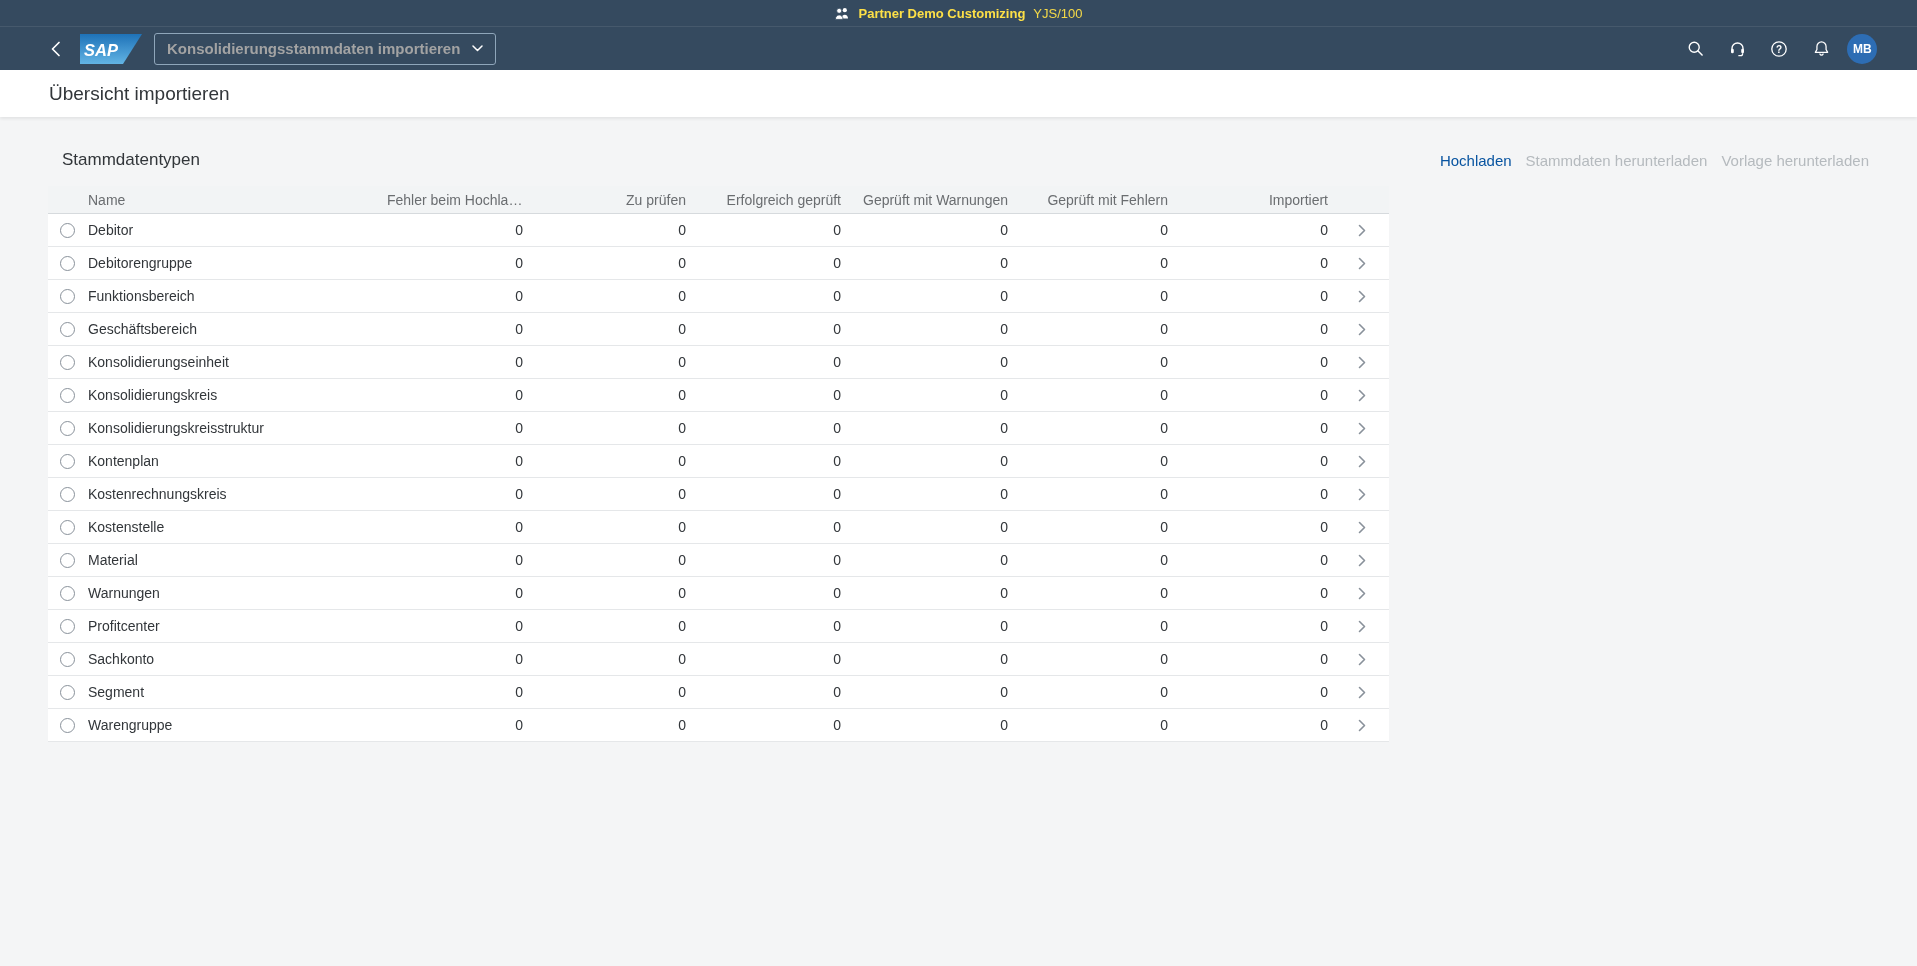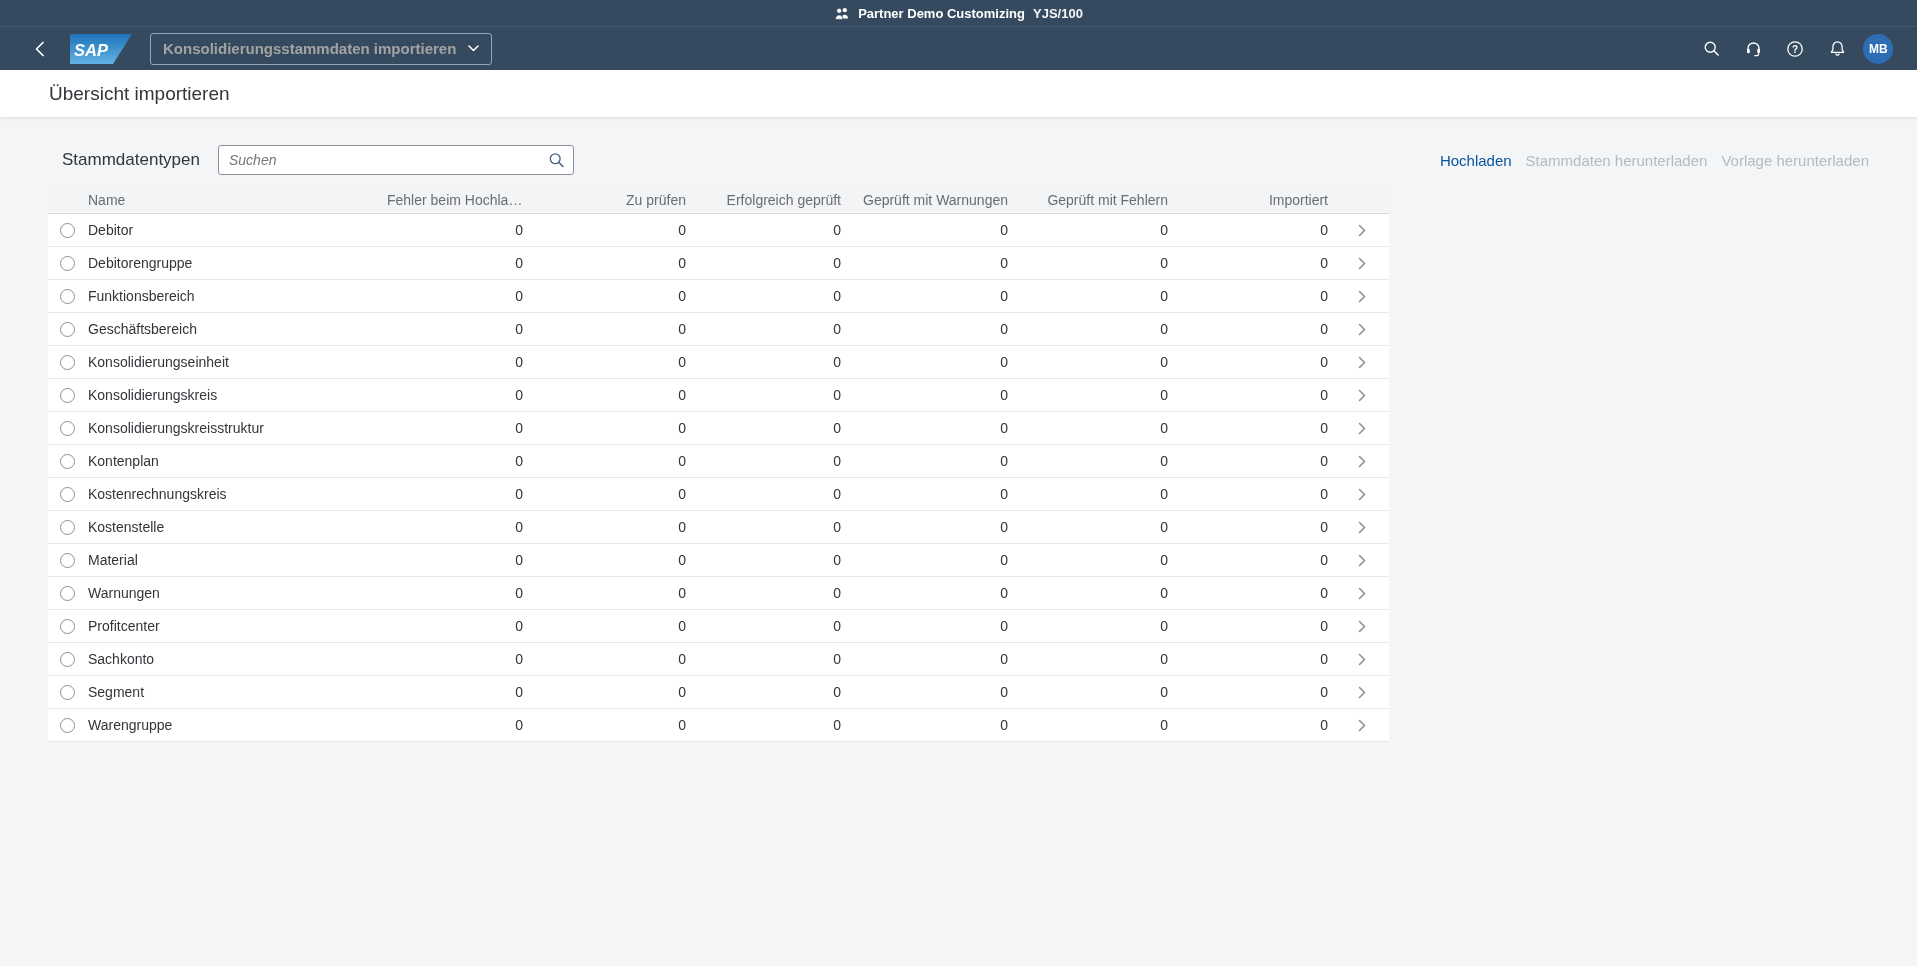--- a/index.html
+++ b/index.html
@@ -20,31 +20,31 @@
     background:var(--page-bg);
     color:var(--title-text);
     box-shadow:inset 0 0 0 1px #cfd2d5;
     display:flex;flex-direction:column;
   }
 
   
   .sys-banner{
     height:27px;background:var(--shell-bg);
     display:flex;align-items:center;justify-content:center;gap:8px;
-    color:#ffffff;font-size:13px;border-bottom:1px solid #46596c;
+    color:#fde047;font-size:13px;border-bottom:1px solid #46596c;
     flex:0 0 auto;
   }
   .sys-banner .b-label{font-weight:700;}
-  .sys-banner .b-system{font-weight:700;opacity:.95;}
+  .sys-banner .b-system{font-weight:400;opacity:.95;}
 
   
   .shell-bar{
     height:43px;background:var(--shell-bg);
     display:flex;align-items:center;
-    padding:0 24px;gap:14px;flex:0 0 auto;
+    padding:0 40px;gap:8px;flex:0 0 auto;
   }
   .icon-btn{
     background:none;border:none;padding:0;margin:0;cursor:pointer;
     width:32px;height:32px;display:grid;place-items:center;border-radius:4px;
   }
   .sap-logo{width:62px;height:30px;display:block;}
   .app-title-btn{
     display:flex;align-items:center;gap:12px;
     height:32px;padding:0 12px;margin-left:4px;
     background:transparent;border:1px solid #8fa6ba;border-radius:3px;
@@ -194,27 +194,20 @@
 </header>
 
 <div class="page-title-bar">
   <h1>Übersicht importieren</h1>
 </div>
 
 <main class="content">
 
   <div class="table-toolbar">
     <h2>Stammdatentypen</h2>
-    <div class="search-field">
-      <input type="text" placeholder="Suchen" style="">
-      <svg class="mag" viewBox="0 0 16 16" fill="none">
-        <circle cx="6.8" cy="6.8" r="4.6" stroke="#4a6282" stroke-width="1.3"></circle>
-        <line x1="10.3" y1="10.3" x2="14" y2="14" stroke="#4a6282" stroke-width="1.4" stroke-linecap="round"></line>
-      </svg>
-    </div>
     <div class="toolbar-actions">
       <button class="action-btn">Hochladen</button>
       <button class="action-btn disabled" disabled="">Stammdaten herunterladen</button>
       <button class="action-btn disabled" disabled="">Vorlage herunterladen</button>
     </div>
   </div>
 
   <div class="md-table">
     <div class="t-header grid-row">
       <div class="cell c-radio"></div>

